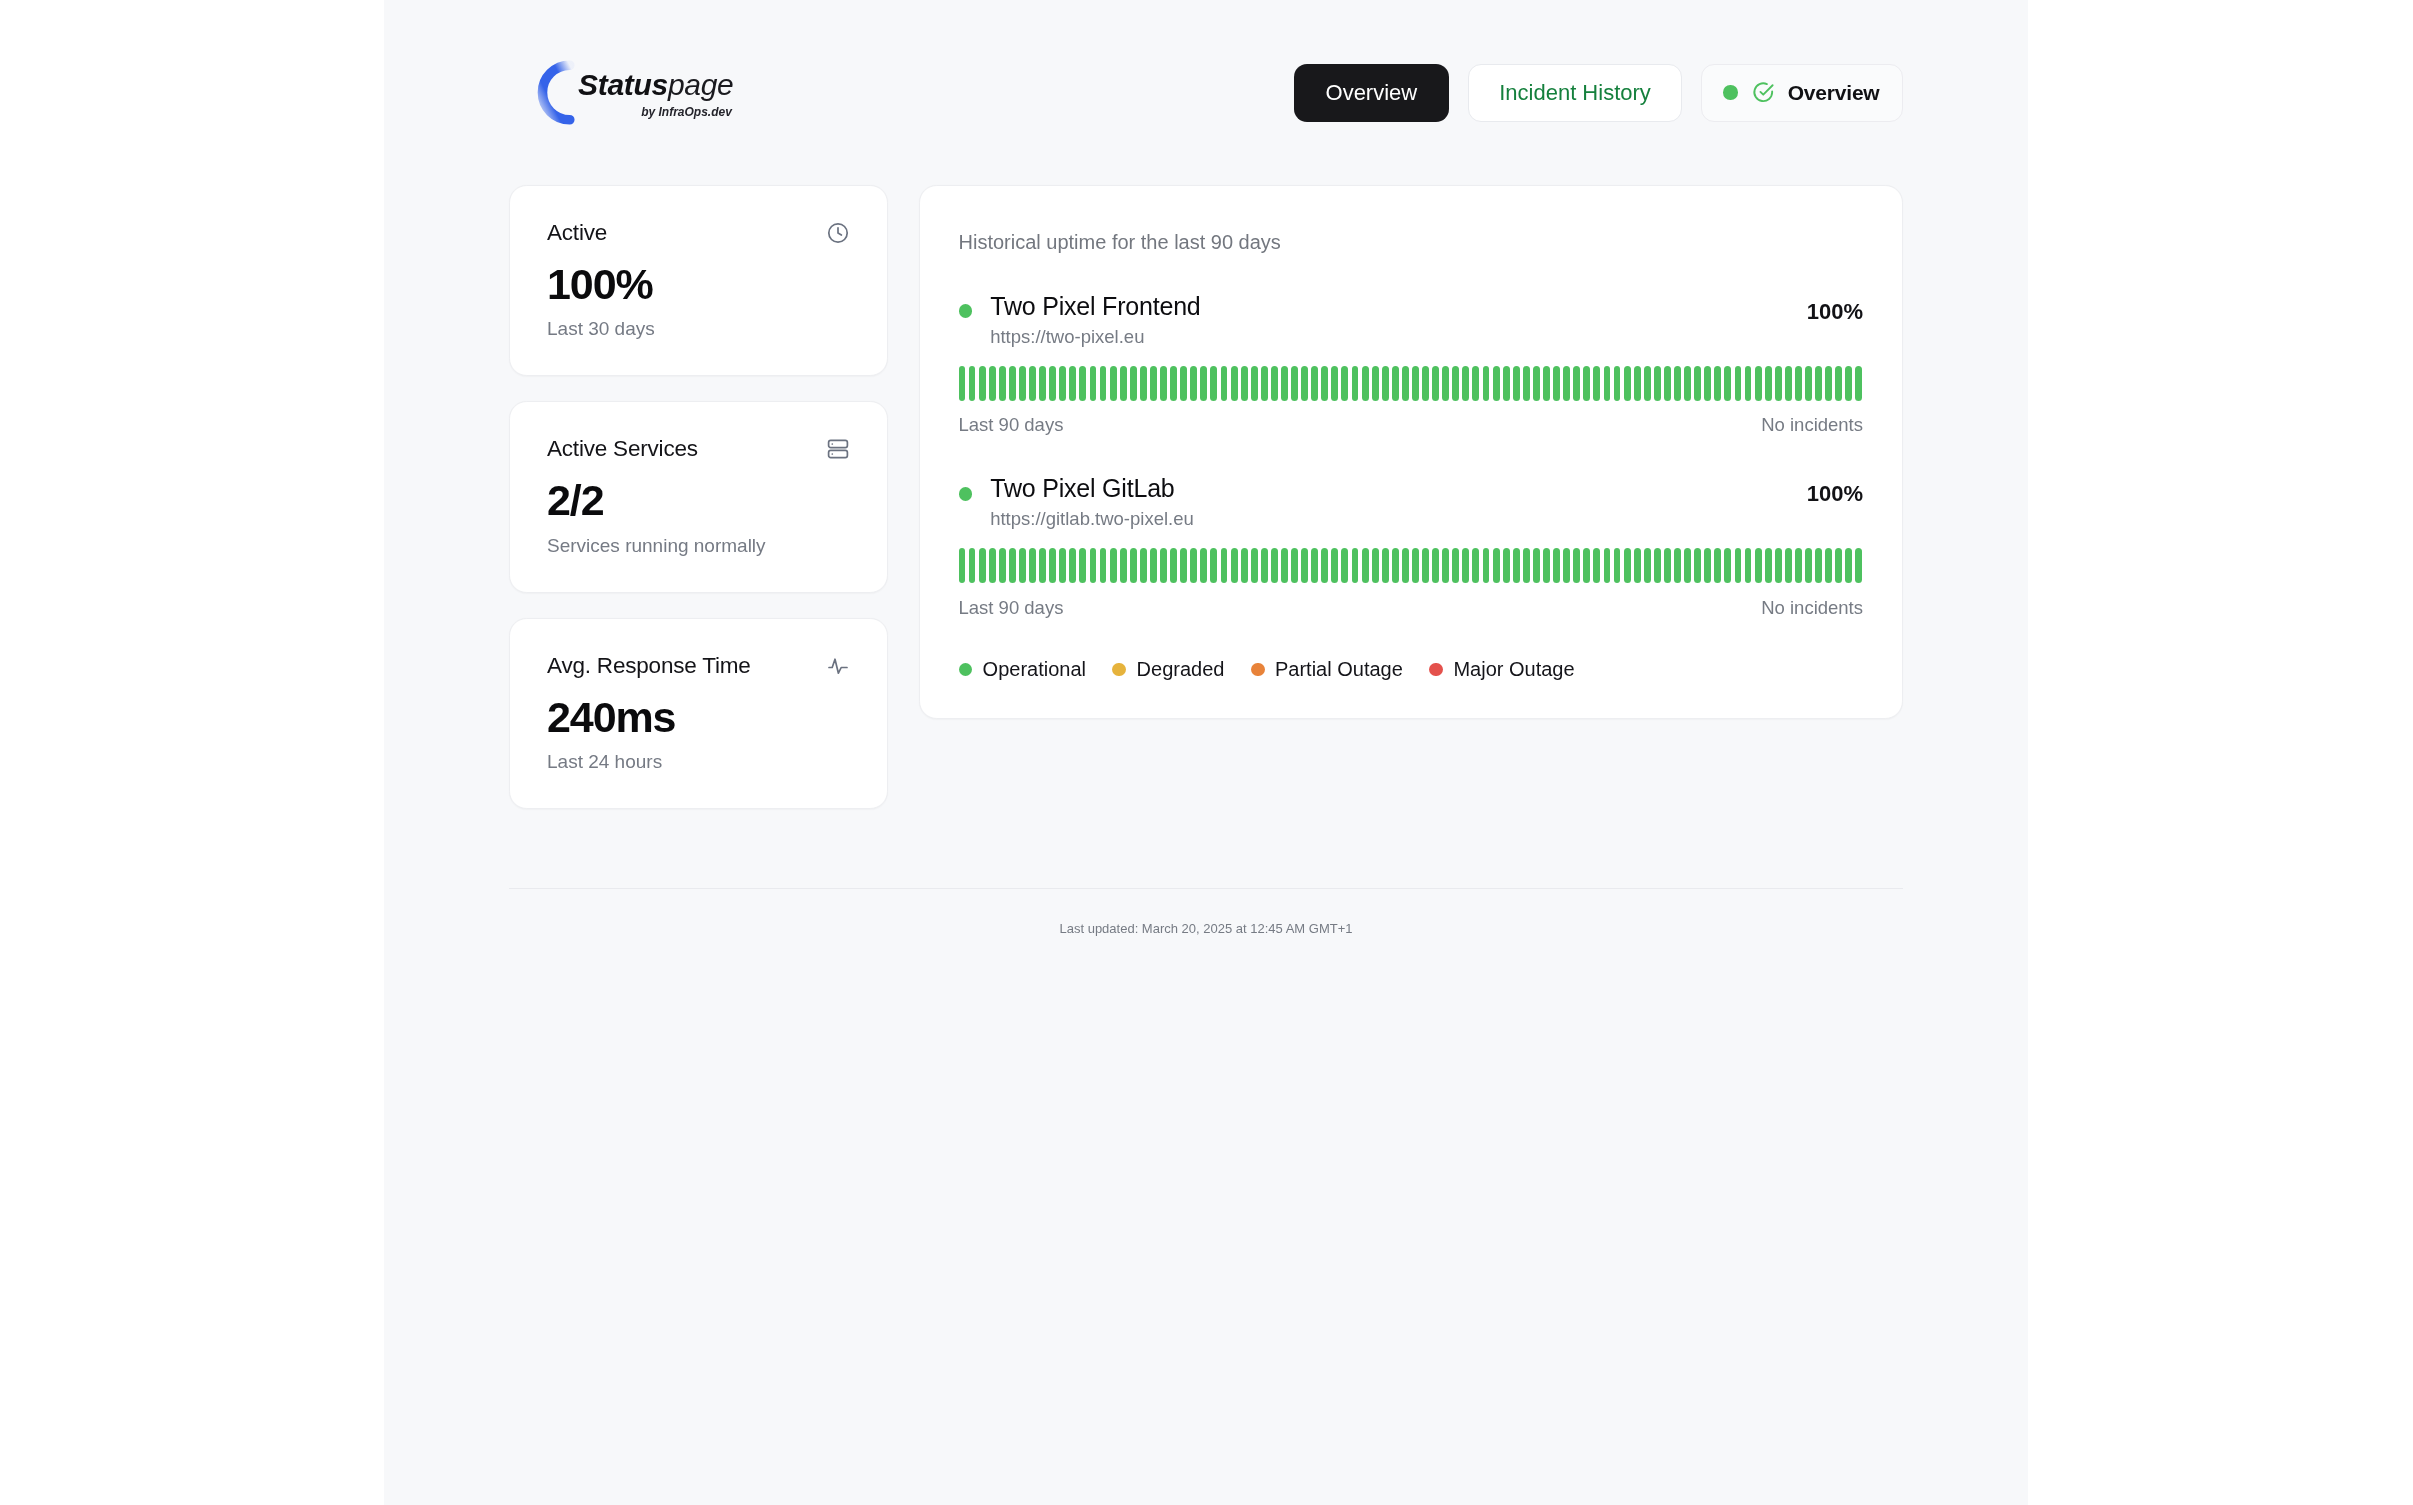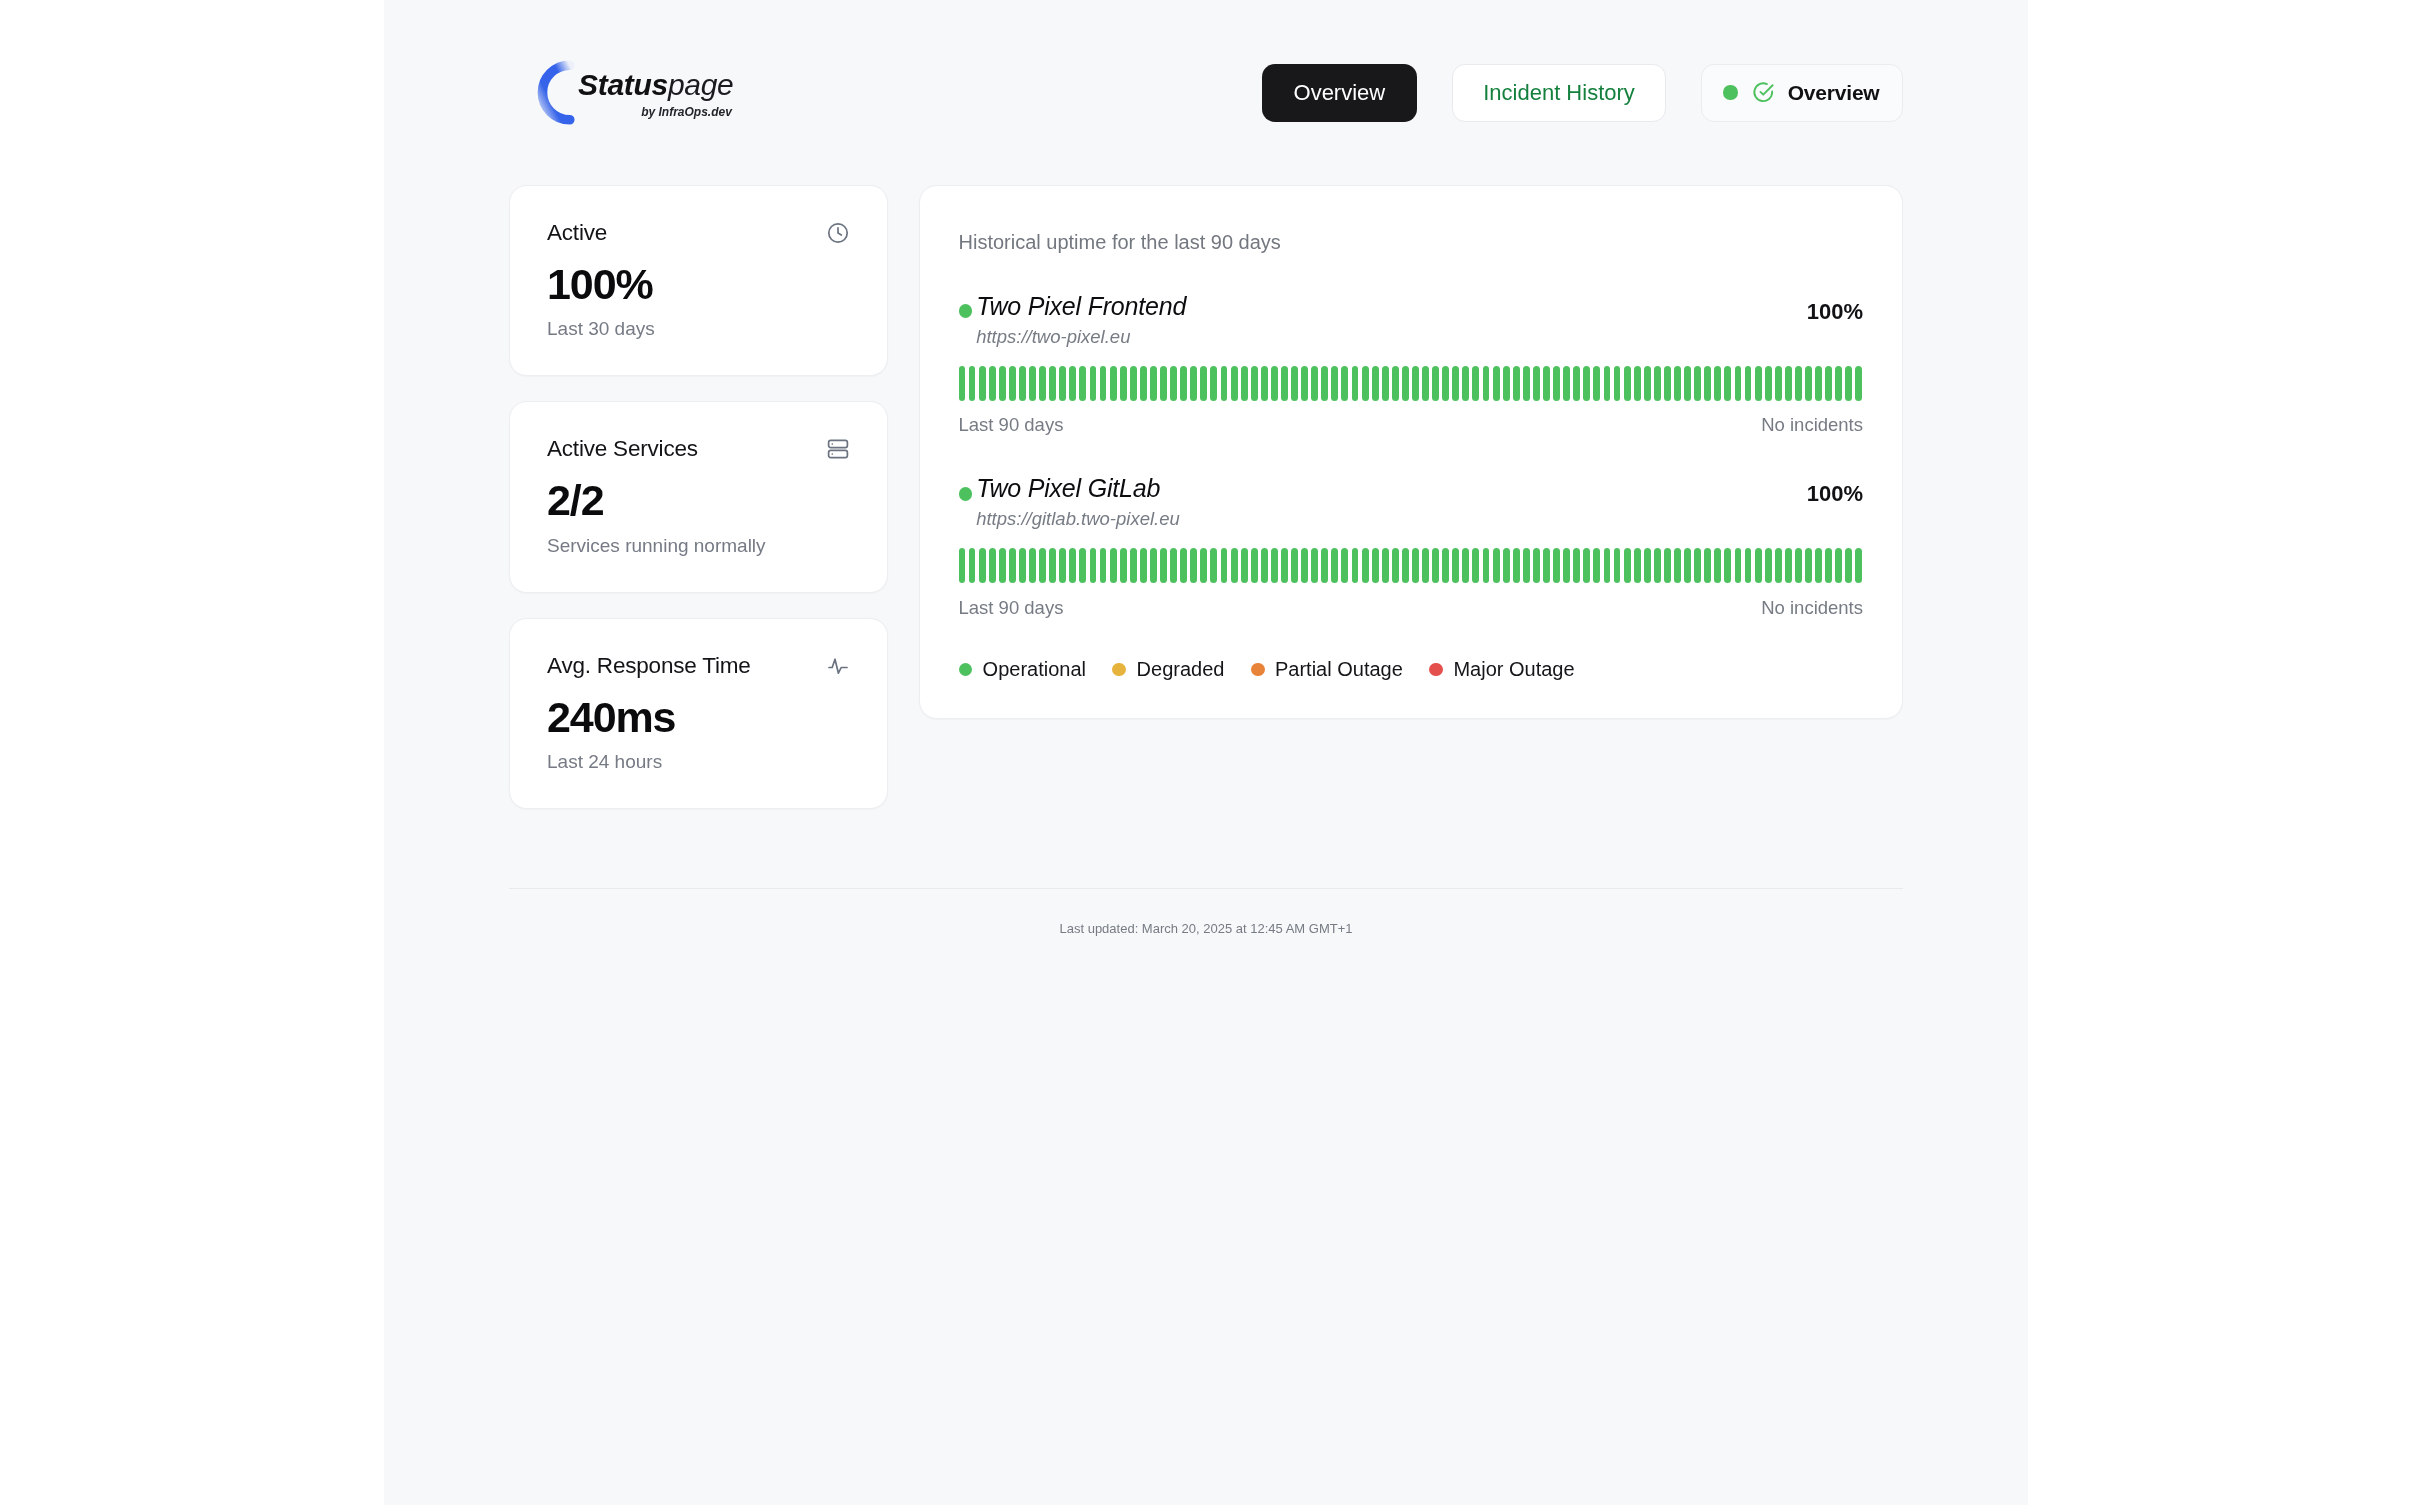--- a/index.html
+++ b/index.html
@@ -83,21 +83,21 @@
     font-weight: 700;
     font-style: italic;
     color: #24242b;
     align-self: flex-end;
     padding-right: 1.6px;
   }
 
   .header-right {
     display: flex;
     align-items: center;
-    gap: 35px;
+    gap: 19px;
     padding-left: 40px;
   }
 
   .nav-pill {
     height: 58px;
     padding: 0 30.5px;
     border-radius: 13px;
     display: flex;
     align-items: center;
     justify-content: center;
@@ -213,21 +213,21 @@
   }
 
   .svc { margin-top: 37px; }
   .svc:first-of-type { margin-top: 39px; }
 
   .svc-head {
     display: flex;
     align-items: flex-start;
     justify-content: space-between;
   }
-  .svc-left { display: flex; align-items: flex-start; gap: 4px; font-style: italic; }
+  .svc-left { display: flex; align-items: flex-start; gap: 18px; }
   .svc-dot {
     width: 13.7px; height: 13.7px; border-radius: 50%;
     background: #4ec15f; flex: none; margin-top: 13.7px;
   }
   .svc-name {
     font-size: 25px;
     color: #0d0d10;
     font-weight: 400;
     letter-spacing: -0.2px;
     line-height: 1.25;

